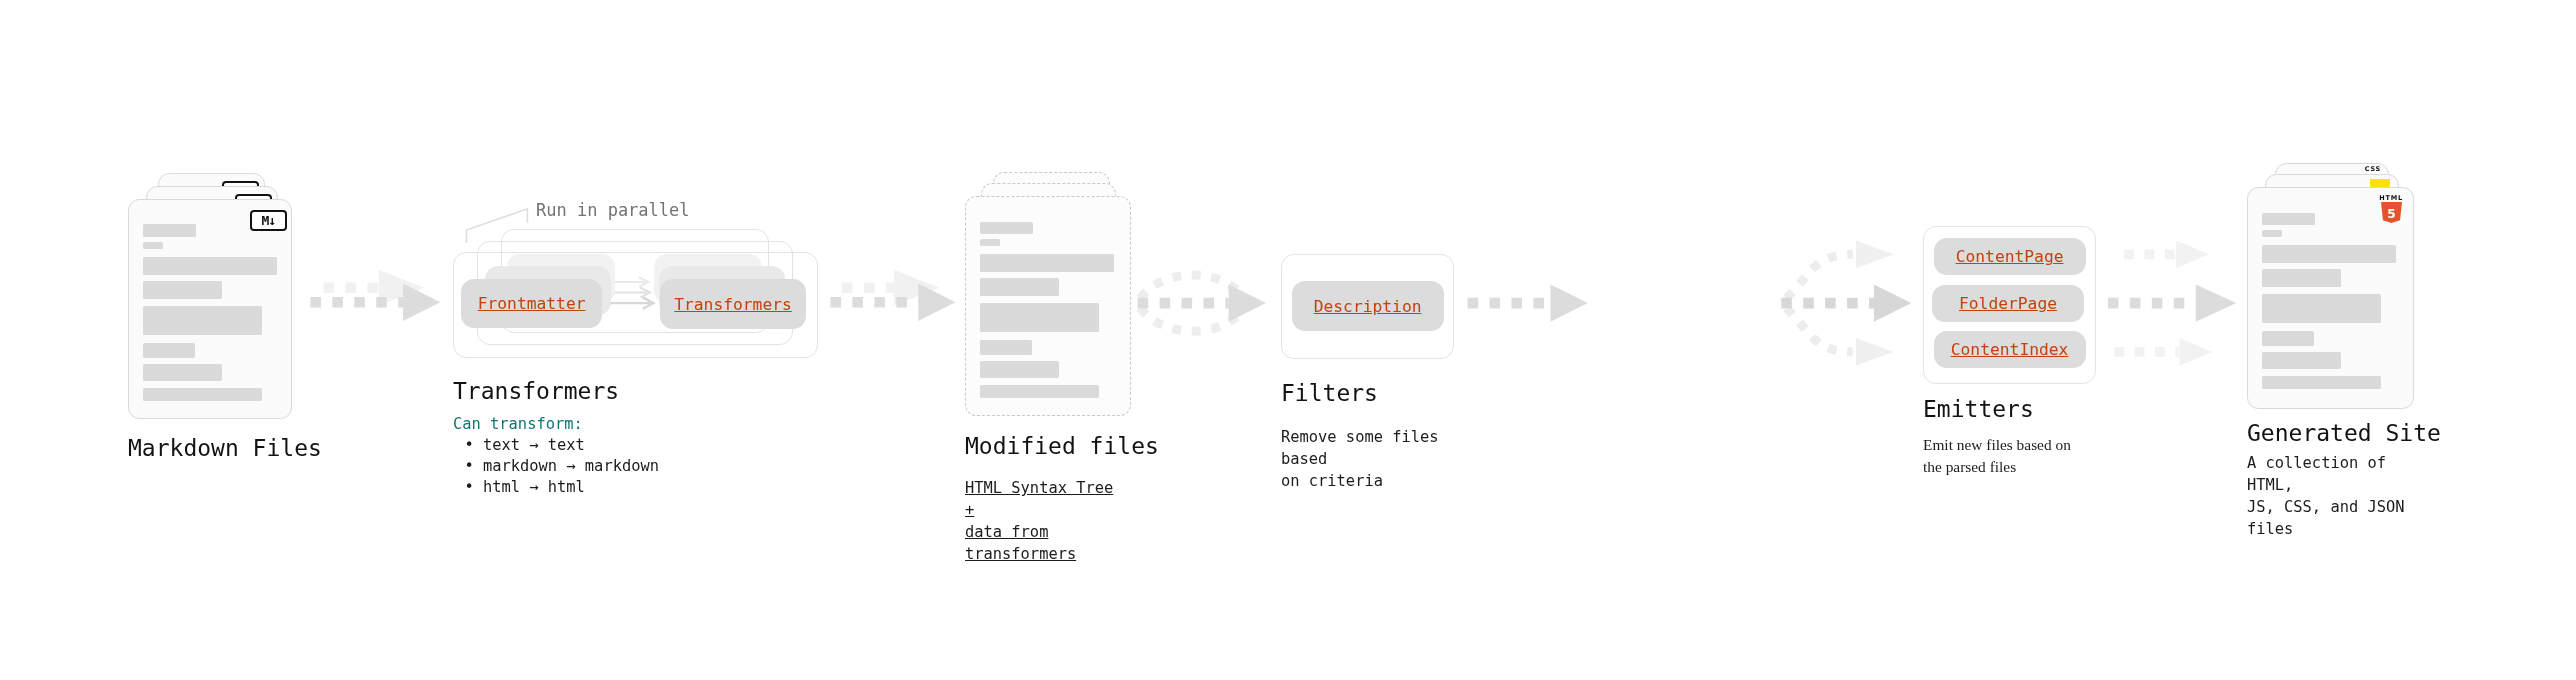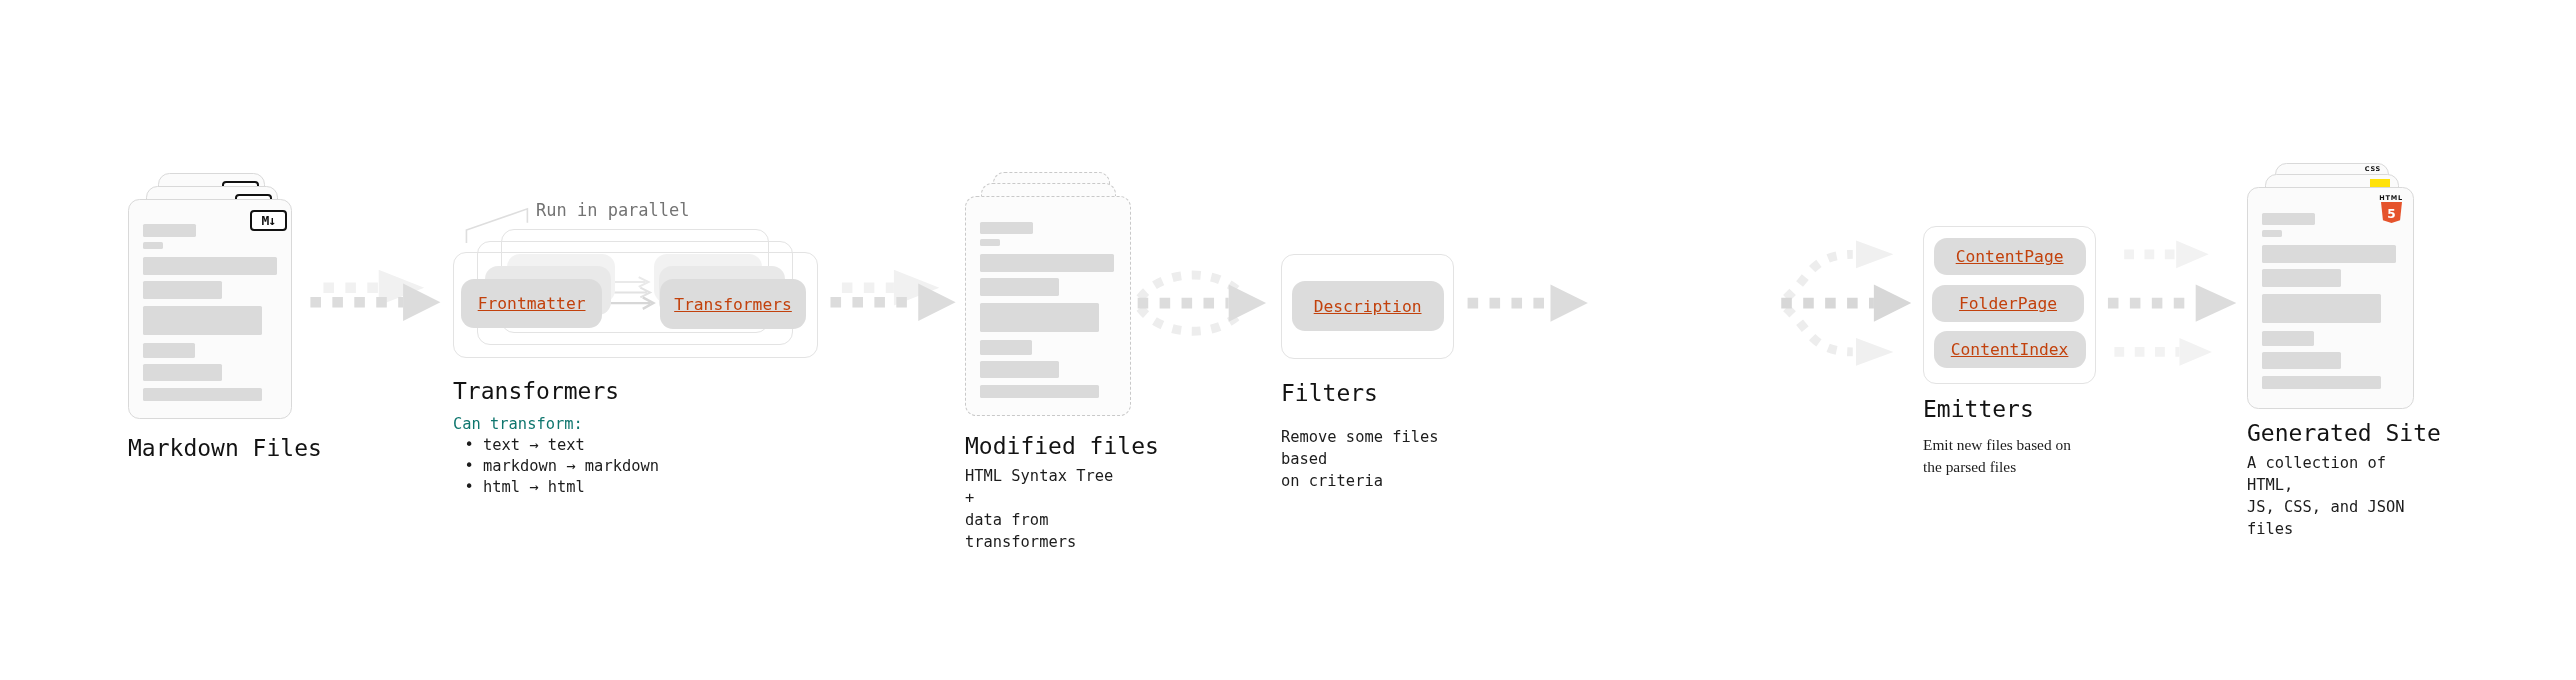--- a/index.html
+++ b/index.html
@@ -148,21 +148,21 @@
             <span style="top: 57px; width: 134px; height: 18px;"></span>
             <span style="top: 81px; width: 79px; height: 18px;"></span>
             <span style="top: 106px; width: 119px; height: 29px;"></span>
             <span style="top: 143px; width: 52px; height: 14.6px;"></span>
             <span style="top: 164px; width: 79px; height: 17px;"></span>
             <span style="top: 188px; width: 119px; height: 13px;"></span>
           </div>
       </div>
     </div>
     <div class="title" style="margin-top:16.3px;">Modified files</div>
-    <div class="subtitle" style="margin-top:6px;">HTML Syntax Tree +
+    <div class="subtitle" style="margin-top:18px;text-decoration:underline;">HTML Syntax Tree +
 data from transformers</div>
   </div>
 
   <div class="stage" style="left:1281px;top:254px;width:173px;">
     <div class="graphic" style="height:105px;">
       <div class="obox" style="left:0;top:0;width:173px;height:105px;"></div>
       <div class="pill" style="left:10.6px;top:27px;width:152px;height:50px;">Description</div>
     </div>
     <div class="title" style="margin-top:21px;">Filters</div>
     <div class="subtitle" style="margin-top:20px;">Remove some files based

